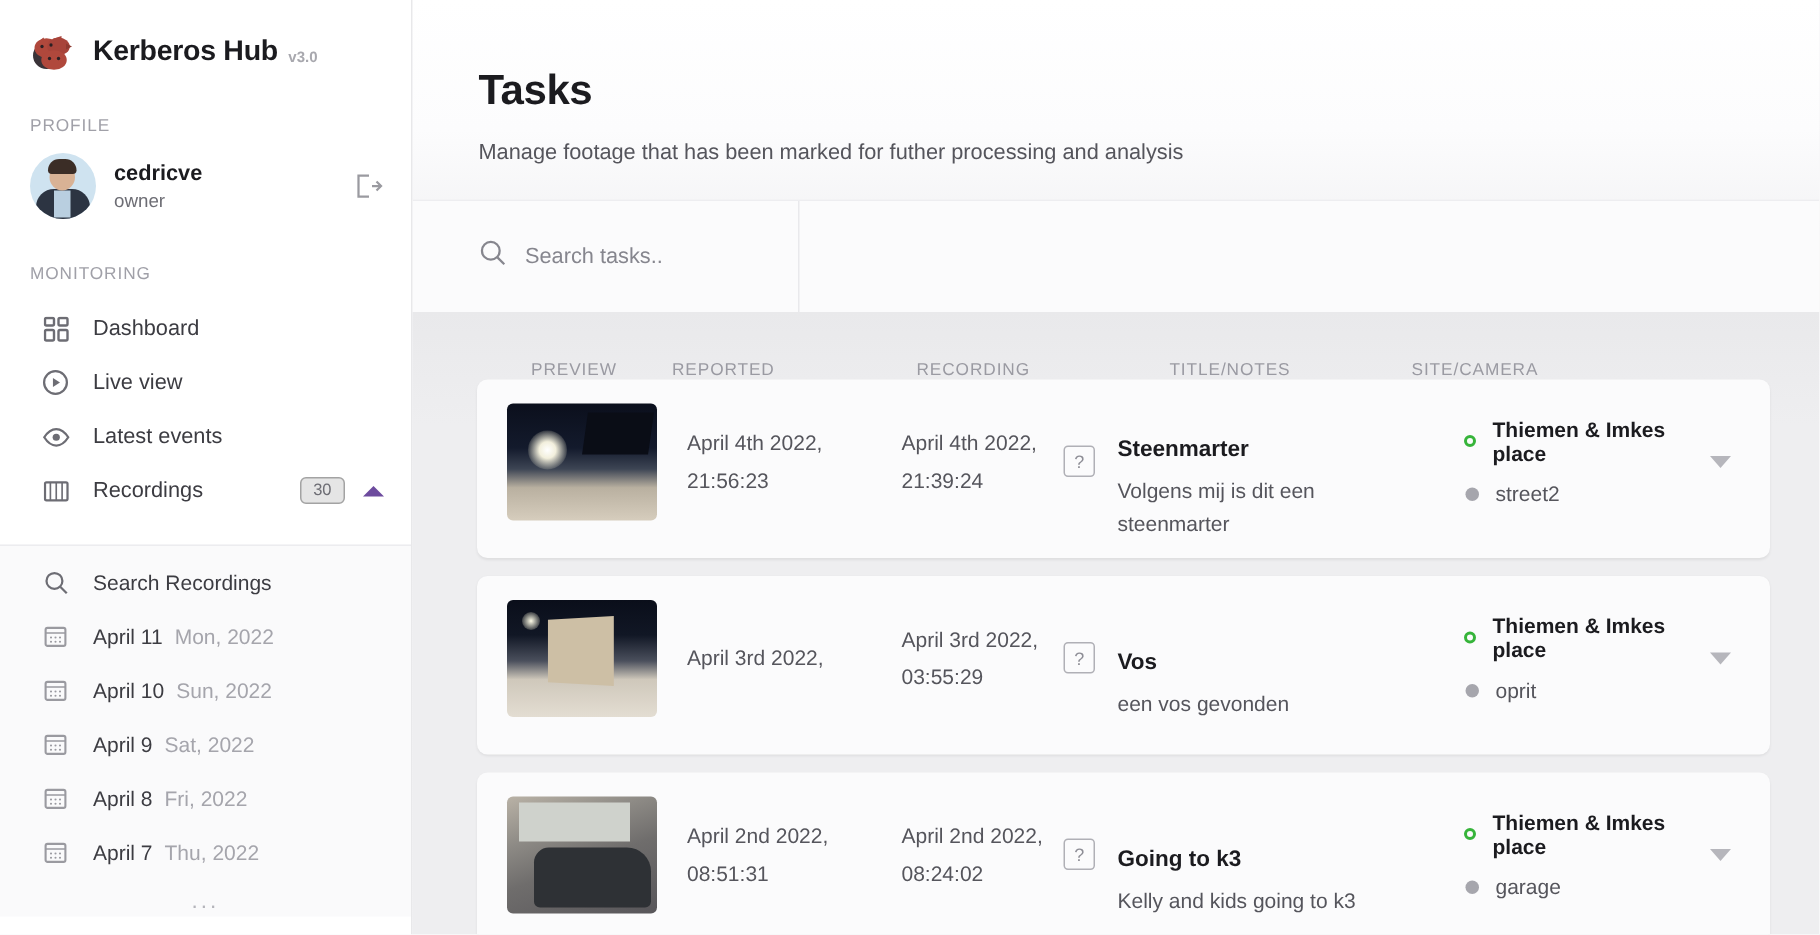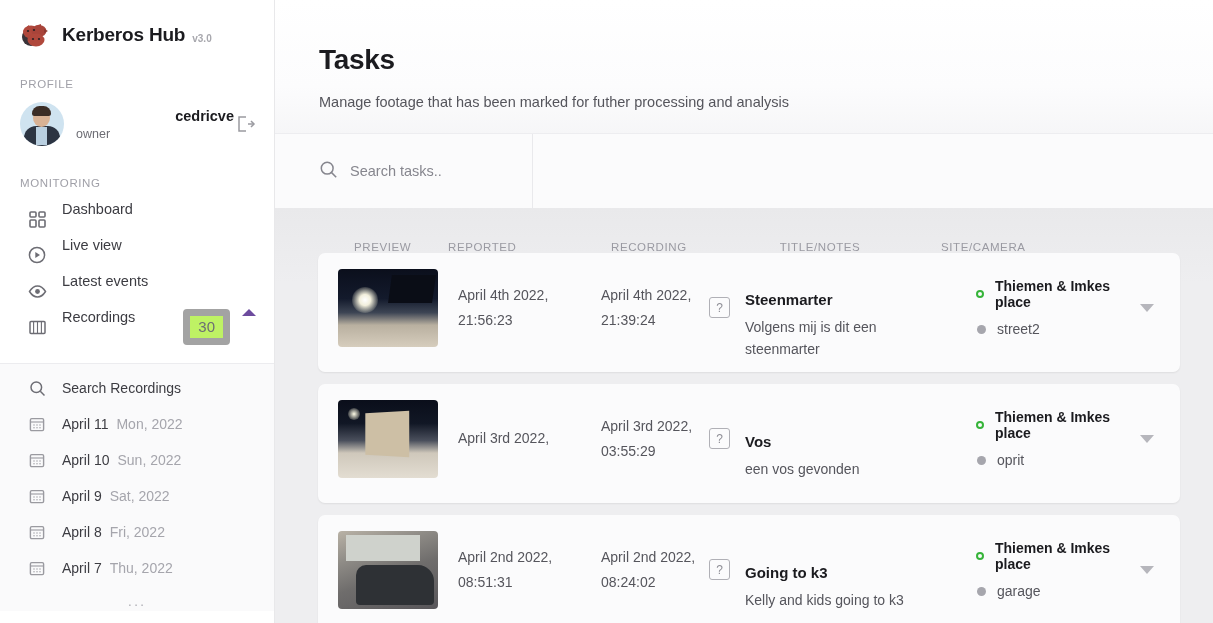--- a/index.html
+++ b/index.html
@@ -28,34 +28,34 @@
   .profile-row { display: flex; align-items: center; padding: 12px 18px 0 20px; }
   .avatar {
     width: 44px; height: 44px; border-radius: 50%; flex: 0 0 44px;
     background: #cfe3f0; overflow: hidden; position: relative;
   }
   .avatar .head { position: absolute; left: 13px; top: 7px; width: 17px; height: 18px; border-radius: 50%; background: #d8b295; }
   .avatar .hair { position: absolute; left: 12px; top: 4px; width: 19px; height: 10px; border-radius: 9px 9px 3px 3px; background: #3b2d26; }
   .avatar .body { position: absolute; left: 4px; top: 24px; width: 36px; height: 22px; border-radius: 12px 12px 0 0; background: #2c3442; }
   .avatar .shirt { position: absolute; left: 16px; top: 25px; width: 11px; height: 18px; background: #b9cfe0; }
   .profile-texts { flex: 1; margin-left: 12px; }
-  .profile-user { font-size: 14.5px; color: #1b1b1f; font-weight: 600; text-align: right; }
+  .profile-user { font-size: 14.5px; color: #1b1b1f; font-weight: 600; }
   .profile-role { font-size: 12.5px; color: #6d6d74; margin-top: 3px; }
   .logout-btn { width: 22px; height: 22px; cursor: pointer; }
 
   .nav { margin-top: 12px; }
   .nav-item {
-    display: flex; height: 36px;
+    display: flex; align-items: center; height: 36px;
     padding: 0 18px 0 26px; cursor: pointer;
   }
   .nav-icon { width: 22px; flex: 0 0 22px; display: flex; align-items: center; justify-content: center; }
   .nav-label { font-size: 14.5px; color: #3c3c42; margin-left: 14px; flex: 1; }
   .badge {
-    font-size: 15px; color: #6d6d74; border: 7px solid #a3a3a3;
-    border-radius: 4px; padding: 2px 8px; background: #bef264;
+    font-size: 11px; color: #6d6d74; border: 1px solid #a3a3a3;
+    border-radius: 4px; padding: 2px 8px; background: #e5e5e5;
   }
   .caret-up { margin-left: 12px; width: 0; height: 0;
     border-left: 7px solid transparent; border-right: 7px solid transparent;
     border-bottom: 7px solid #6d4b9e; }
 
   .sub-panel { margin-top: 18px; background: #fafafb; border-top: 1px solid #ececef; padding: 6px 0 0 0; height: 248px; }
   .sub-item { display: flex; align-items: center; height: 36px; padding: 0 0 0 26px; cursor: pointer; }
   .sub-icon { width: 22px; flex: 0 0 22px; display: flex; align-items: center; justify-content: center; }
   .sub-label { font-size: 14px; color: #3c3c42; margin-left: 14px; }
   .sub-sub { font-size: 14px; color: #a5a5ac; margin-left: 8px; }

